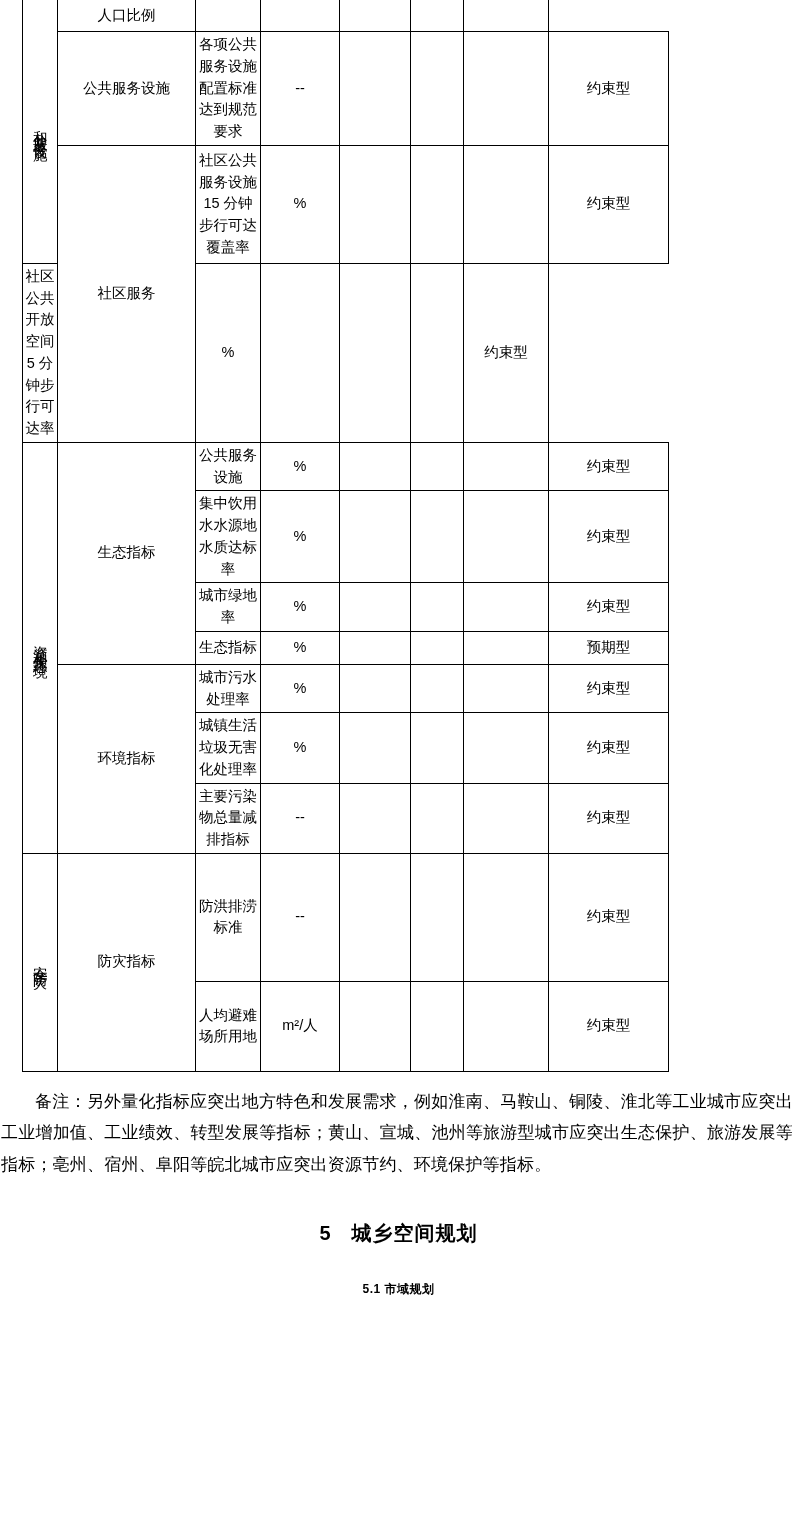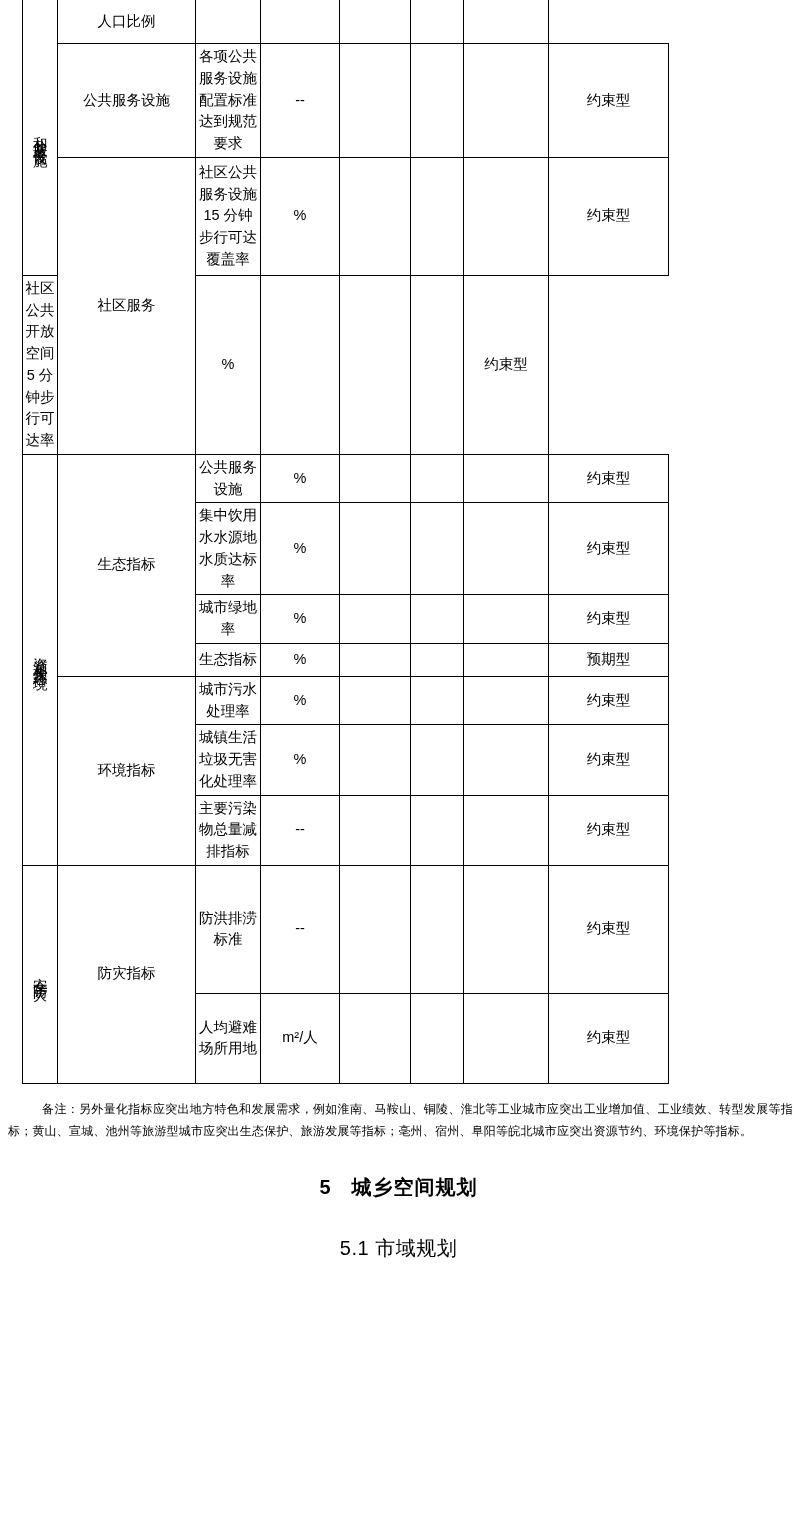--- a/index.html
+++ b/index.html
@@ -63,43 +63,43 @@
   td.unit {
     width: 60px;
   }
   td.c1 { width: 74px; }
   td.c2 { width: 66px; }
   td.c3 { width: 48px; }
   td.type { width: 80px; }
 
   
   .note {
-    font-size: 12px;
+    font-size: 17px;
     line-height: 1.85;
-    margin: 14px 0 0 8px;
+    margin: 14px 0 0 1px;
     padding: 0 4px 0 0;
     text-align: justify;
     text-indent: 0;
     font-family: "Liberation Sans", sans-serif;
     letter-spacing: 0.2px;
   }
   .note .indent {
     display: inline-block;
     width: 34px;
   }
   h2.section-title {
     font-size: 20px;
     font-weight: bold;
     text-align: center;
-    margin: 32px 0 0 0;
+    margin: 40px 0 0 0;
     letter-spacing: 1px;
   }
   h3.sub-title {
-    font-size: 20px;
-    font-weight: normal;
+    font-size: 12px;
+    font-weight: bold;
     text-align: center;
     margin: 34px 0 0 0;
     letter-spacing: 0.5px;
   }
   p.body-par {
     font-size: 17px;
     line-height: 1.9;
     margin: 22px 0 0 0;
     text-align: justify;
     letter-spacing: 0.2px;
@@ -115,21 +115,21 @@
 </style>
 </head>
 <body>
 
 <div class="page">
 
   <div class="tbl-wrap">
     <table class="indicator-table">
       <tbody>
 
-        <tr style="height:44px">
+        <tr style="height:32px">
           <td class="cat" rowspan="3">
             <span class="vert">和公共服务设施</span>
           </td>
           <td class="name">人口比例</td>
           <td class="unit"></td>
           <td class="c1"></td>
           <td class="c2"></td>
           <td class="c3"></td>
           <td class="type"></td>
         </tr>

